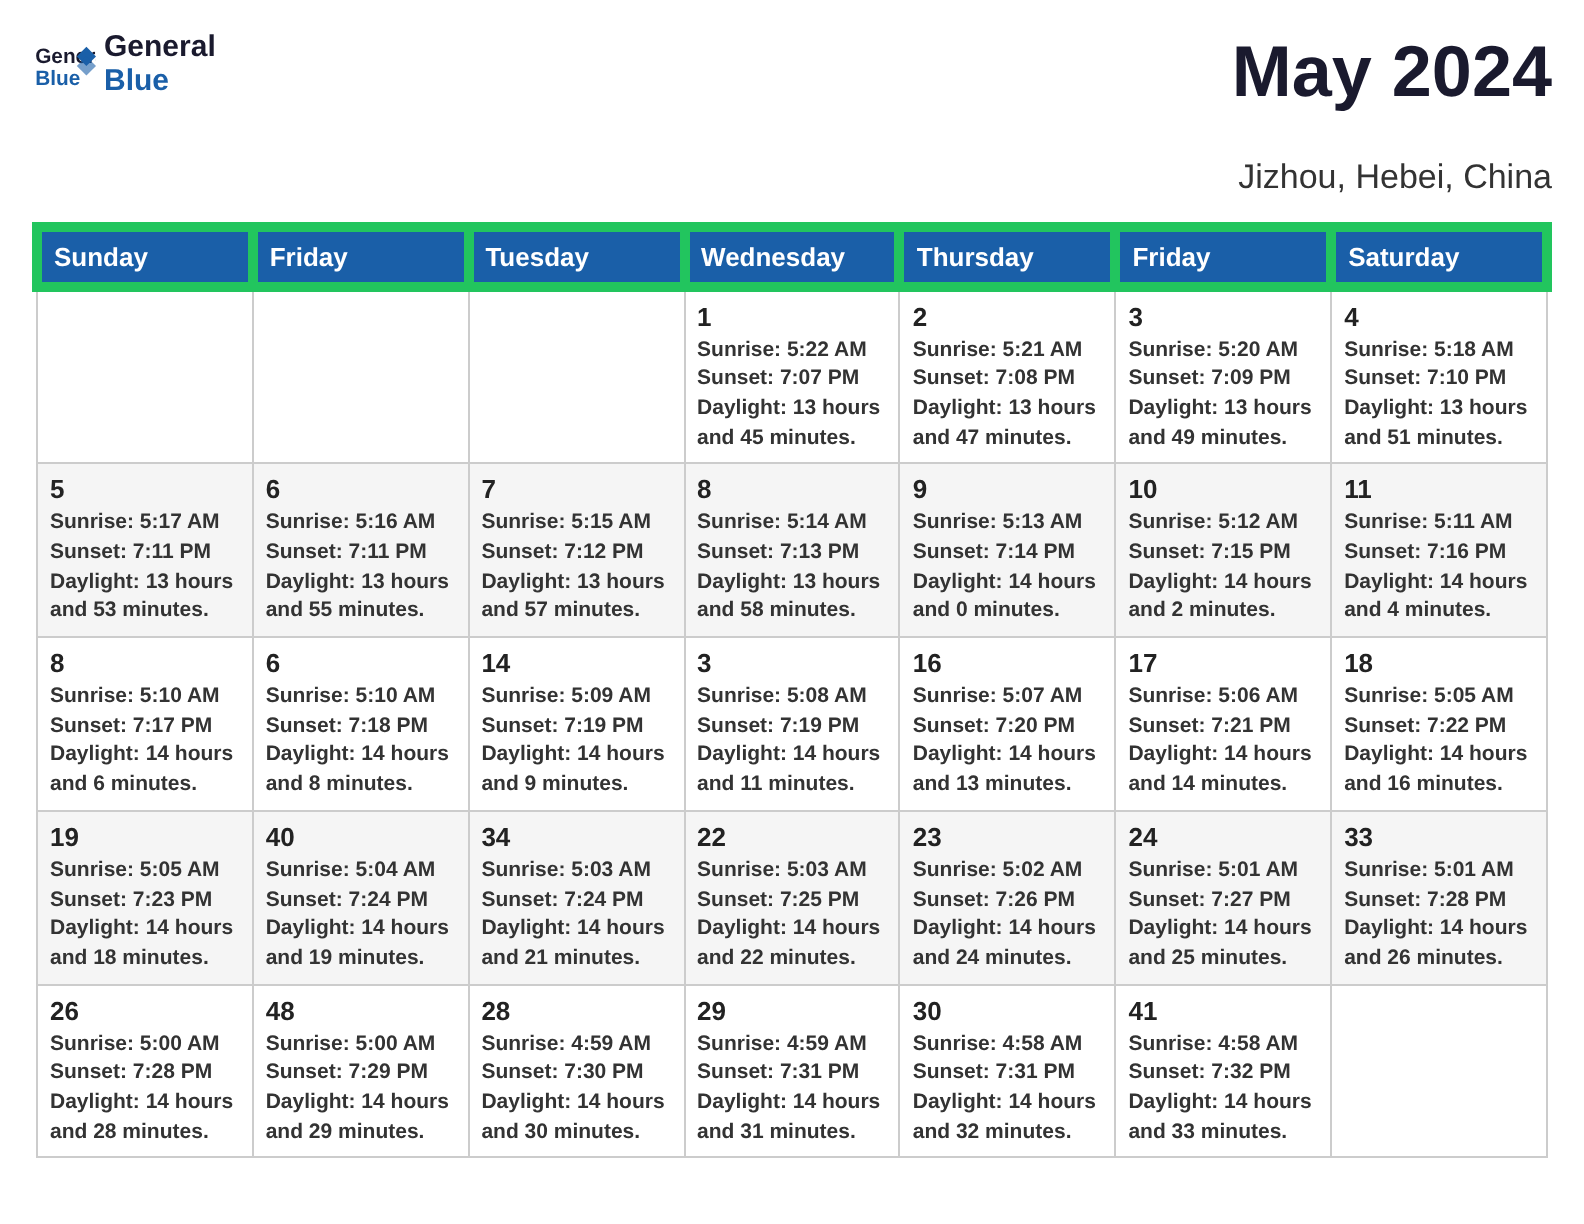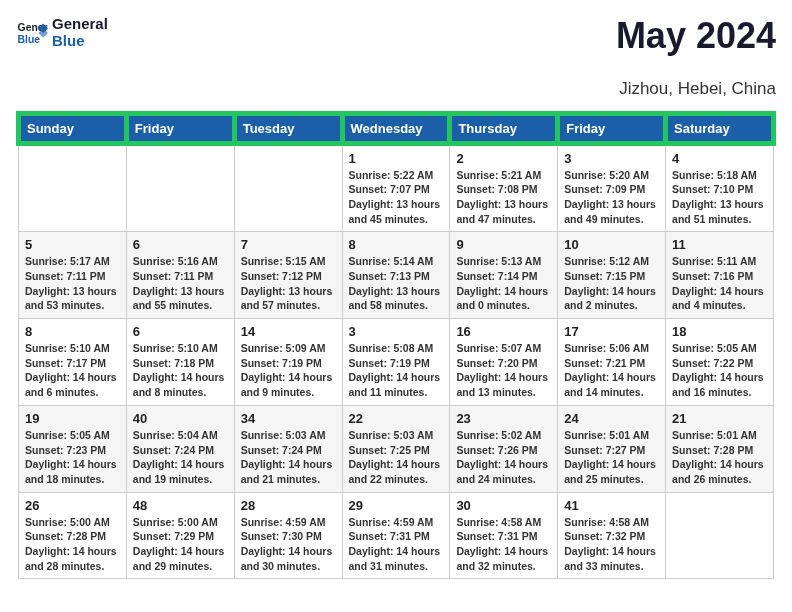--- a/index.html
+++ b/index.html
@@ -217,21 +217,21 @@
         </td>
         <td>
           <div class="day-num">23</div>
           <div class="day-info">Sunrise: 5:02 AM<br>Sunset: 7:26 PM<br>Daylight: 14 hours<br>and 24 minutes.</div>
         </td>
         <td>
           <div class="day-num">24</div>
           <div class="day-info">Sunrise: 5:01 AM<br>Sunset: 7:27 PM<br>Daylight: 14 hours<br>and 25 minutes.</div>
         </td>
         <td>
-          <div class="day-num">21</div>
+          <div class="day-num">33</div>
           <div class="day-info">Sunrise: 5:01 AM<br>Sunset: 7:28 PM<br>Daylight: 14 hours<br>and 26 minutes.</div>
         </td>
       </tr>
       <tr class="row-normal">
         <td>
           <div class="day-num">26</div>
           <div class="day-info">Sunrise: 5:00 AM<br>Sunset: 7:28 PM<br>Daylight: 14 hours<br>and 28 minutes.</div>
         </td>
         <td>
           <div class="day-num">48</div>

